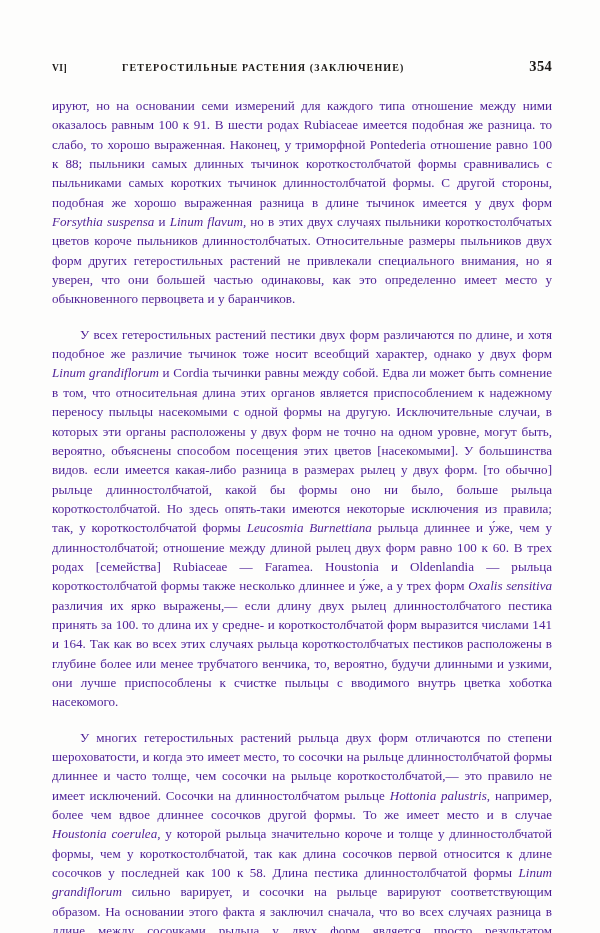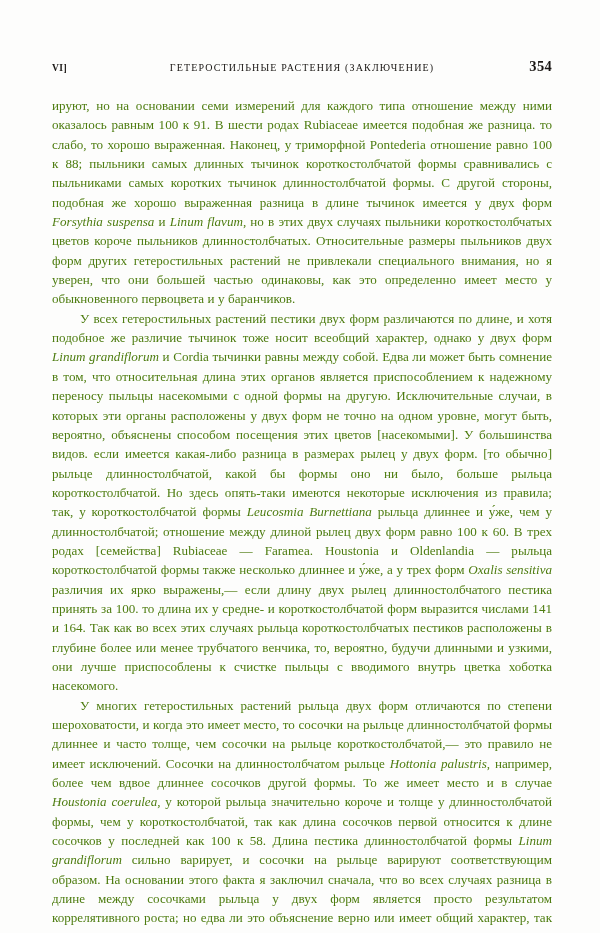--- a/index.html
+++ b/index.html
@@ -39,22 +39,21 @@
   }
   .runhead-folio-left {
     font-weight: bold;
     font-size: 9.5px;
     letter-spacing: 0.5px;
     flex: 0 0 auto;
     width: 70px;
   }
   .runhead-title {
     flex: 1 1 auto;
-    text-align: center;
-    font-weight: normal;
+    font-weight: bold;
     font-size: 10px;
     letter-spacing: 1.15px;
     white-space: nowrap;
   }
   .runhead-folio-right {
     flex: 0 0 auto;
     width: 70px;
     text-align: right;
     font-weight: bold;
     font-size: 14.5px;
@@ -68,24 +67,24 @@
     top: 96px;
     width: 500px;
   }
   p.para {
     margin: 0;
     font-size: 13.1px;
     line-height: 19.35px;
     text-align: justify;
     text-justify: inter-word;
     word-spacing: 0.2px;
-    color: #4d7c0f;
+    color: #4c1d95;
   }
   p.para + p.para {
-    margin-top: 0;
+    margin-top: 16px;
   }
   p.indent {
     text-indent: 28px;
   }
   i, .sci {
     font-style: italic;
   }
 
   
   .textblock, .runhead {

